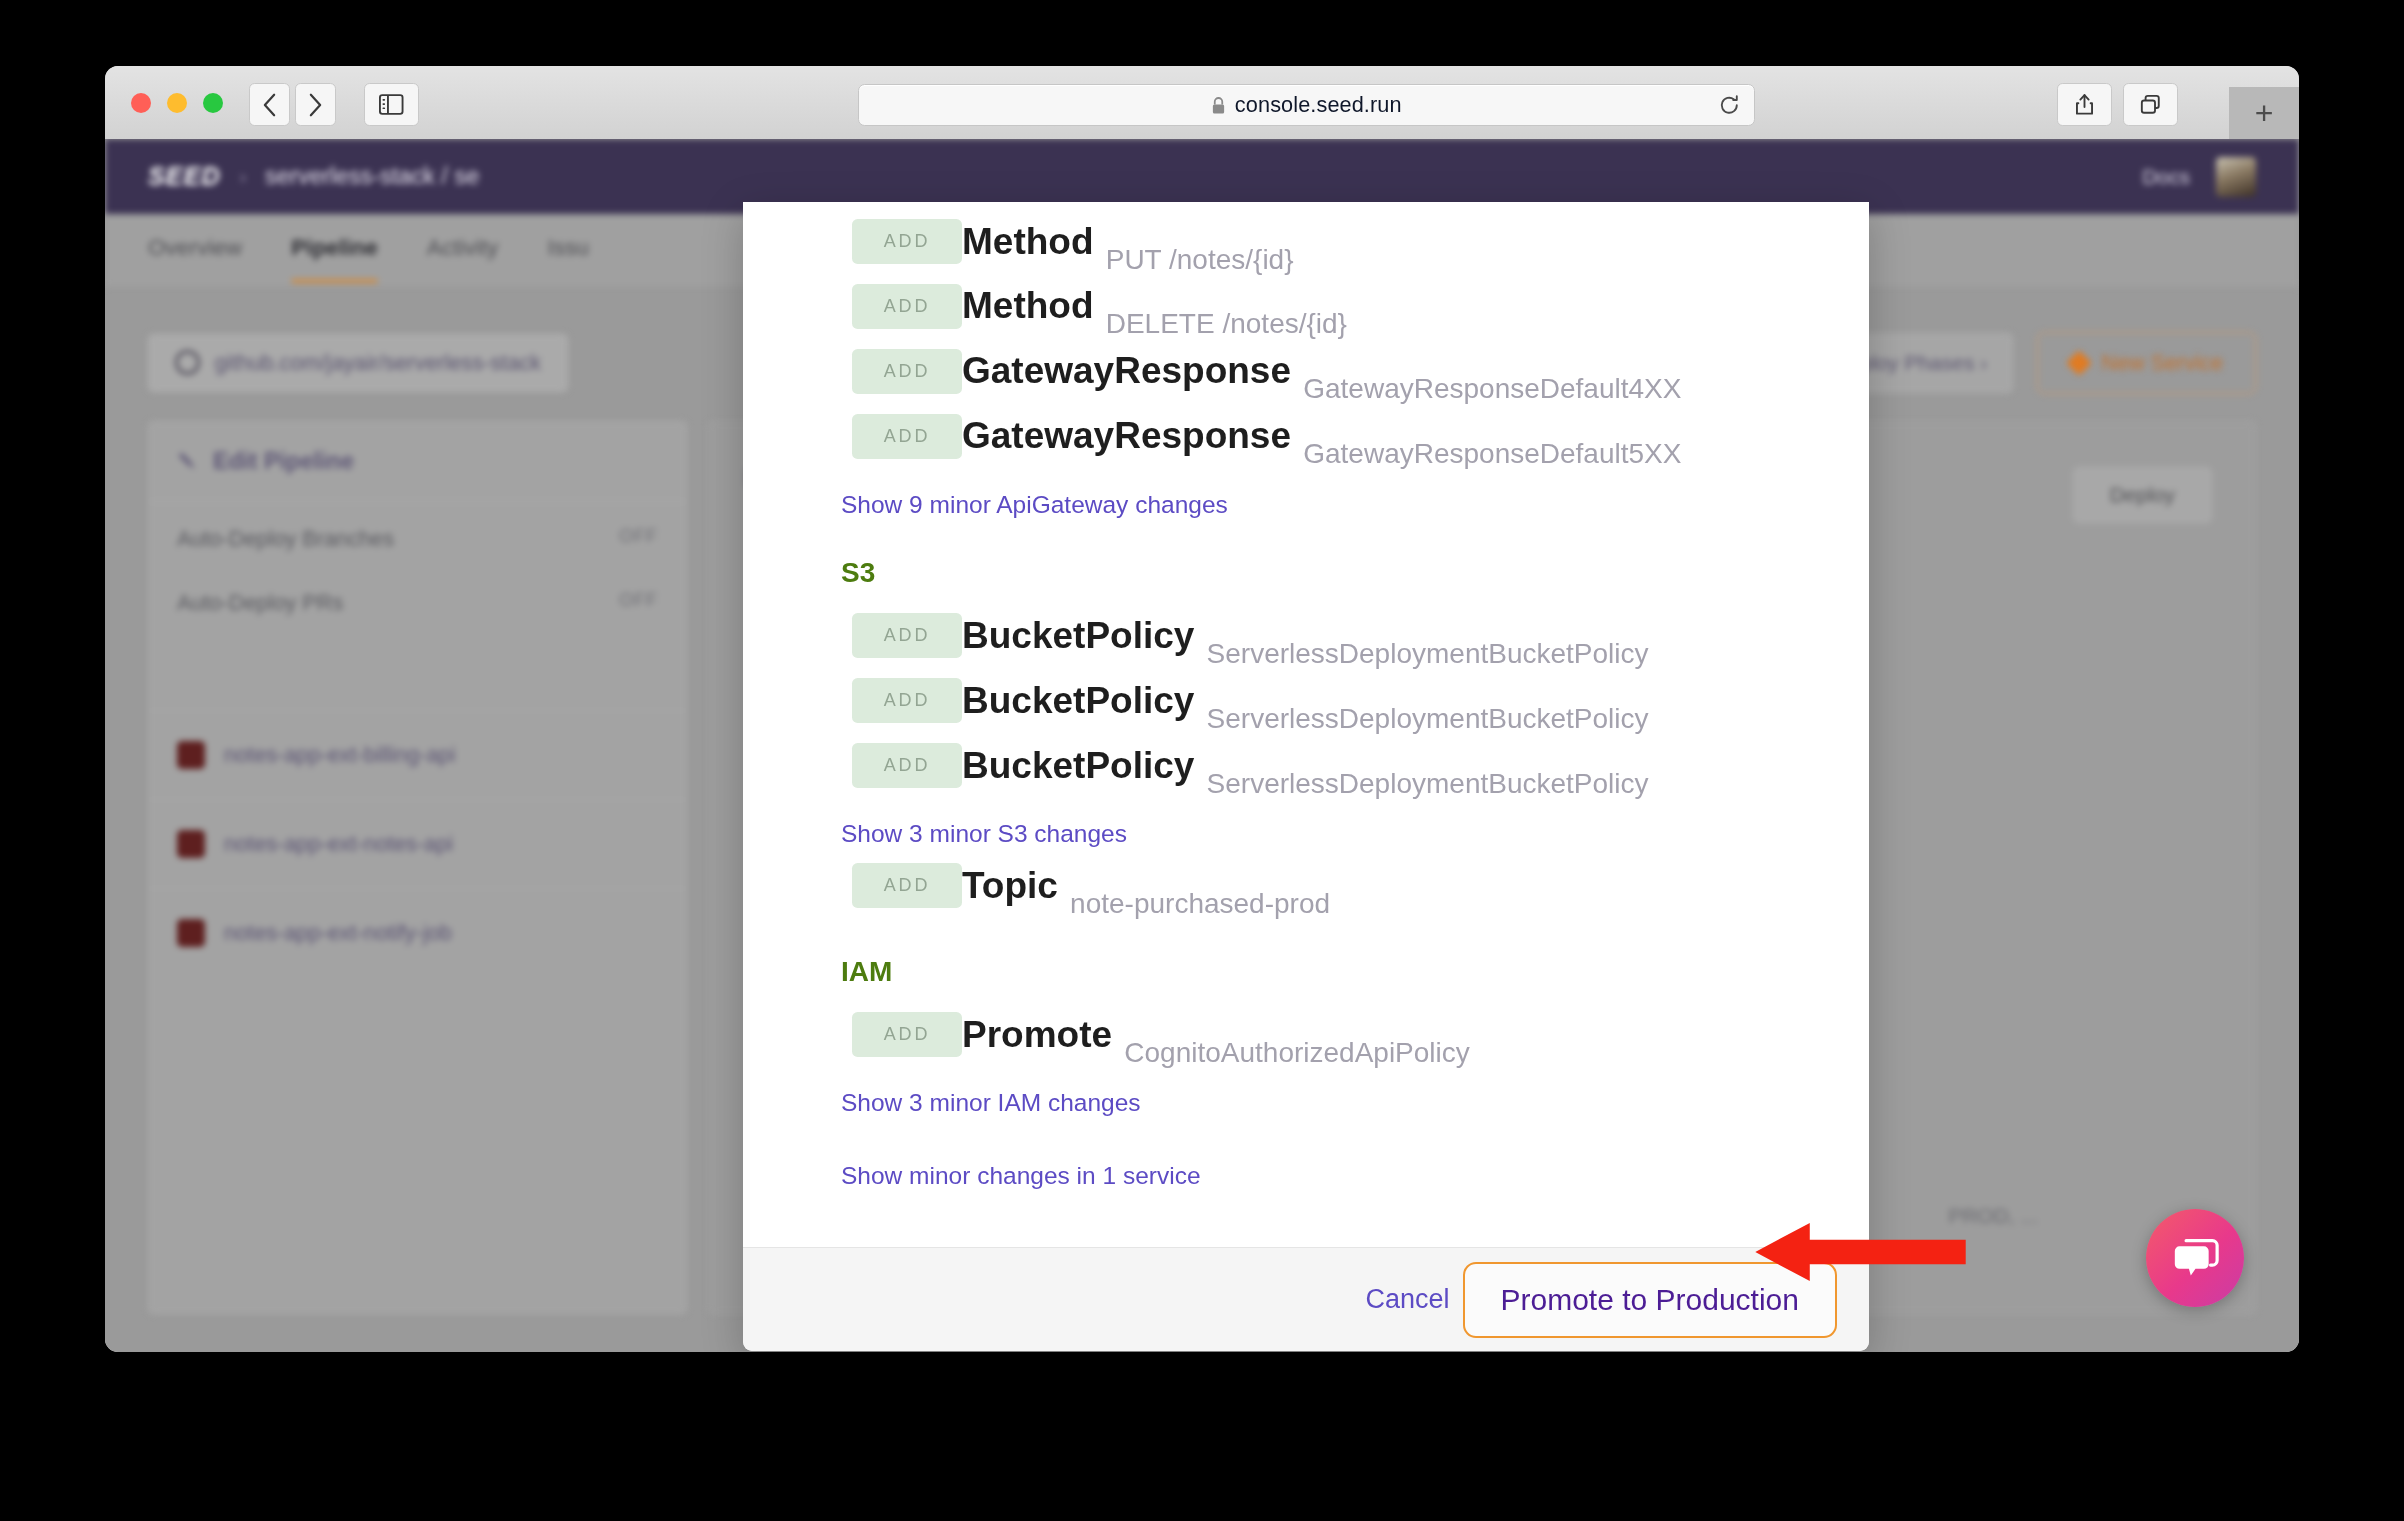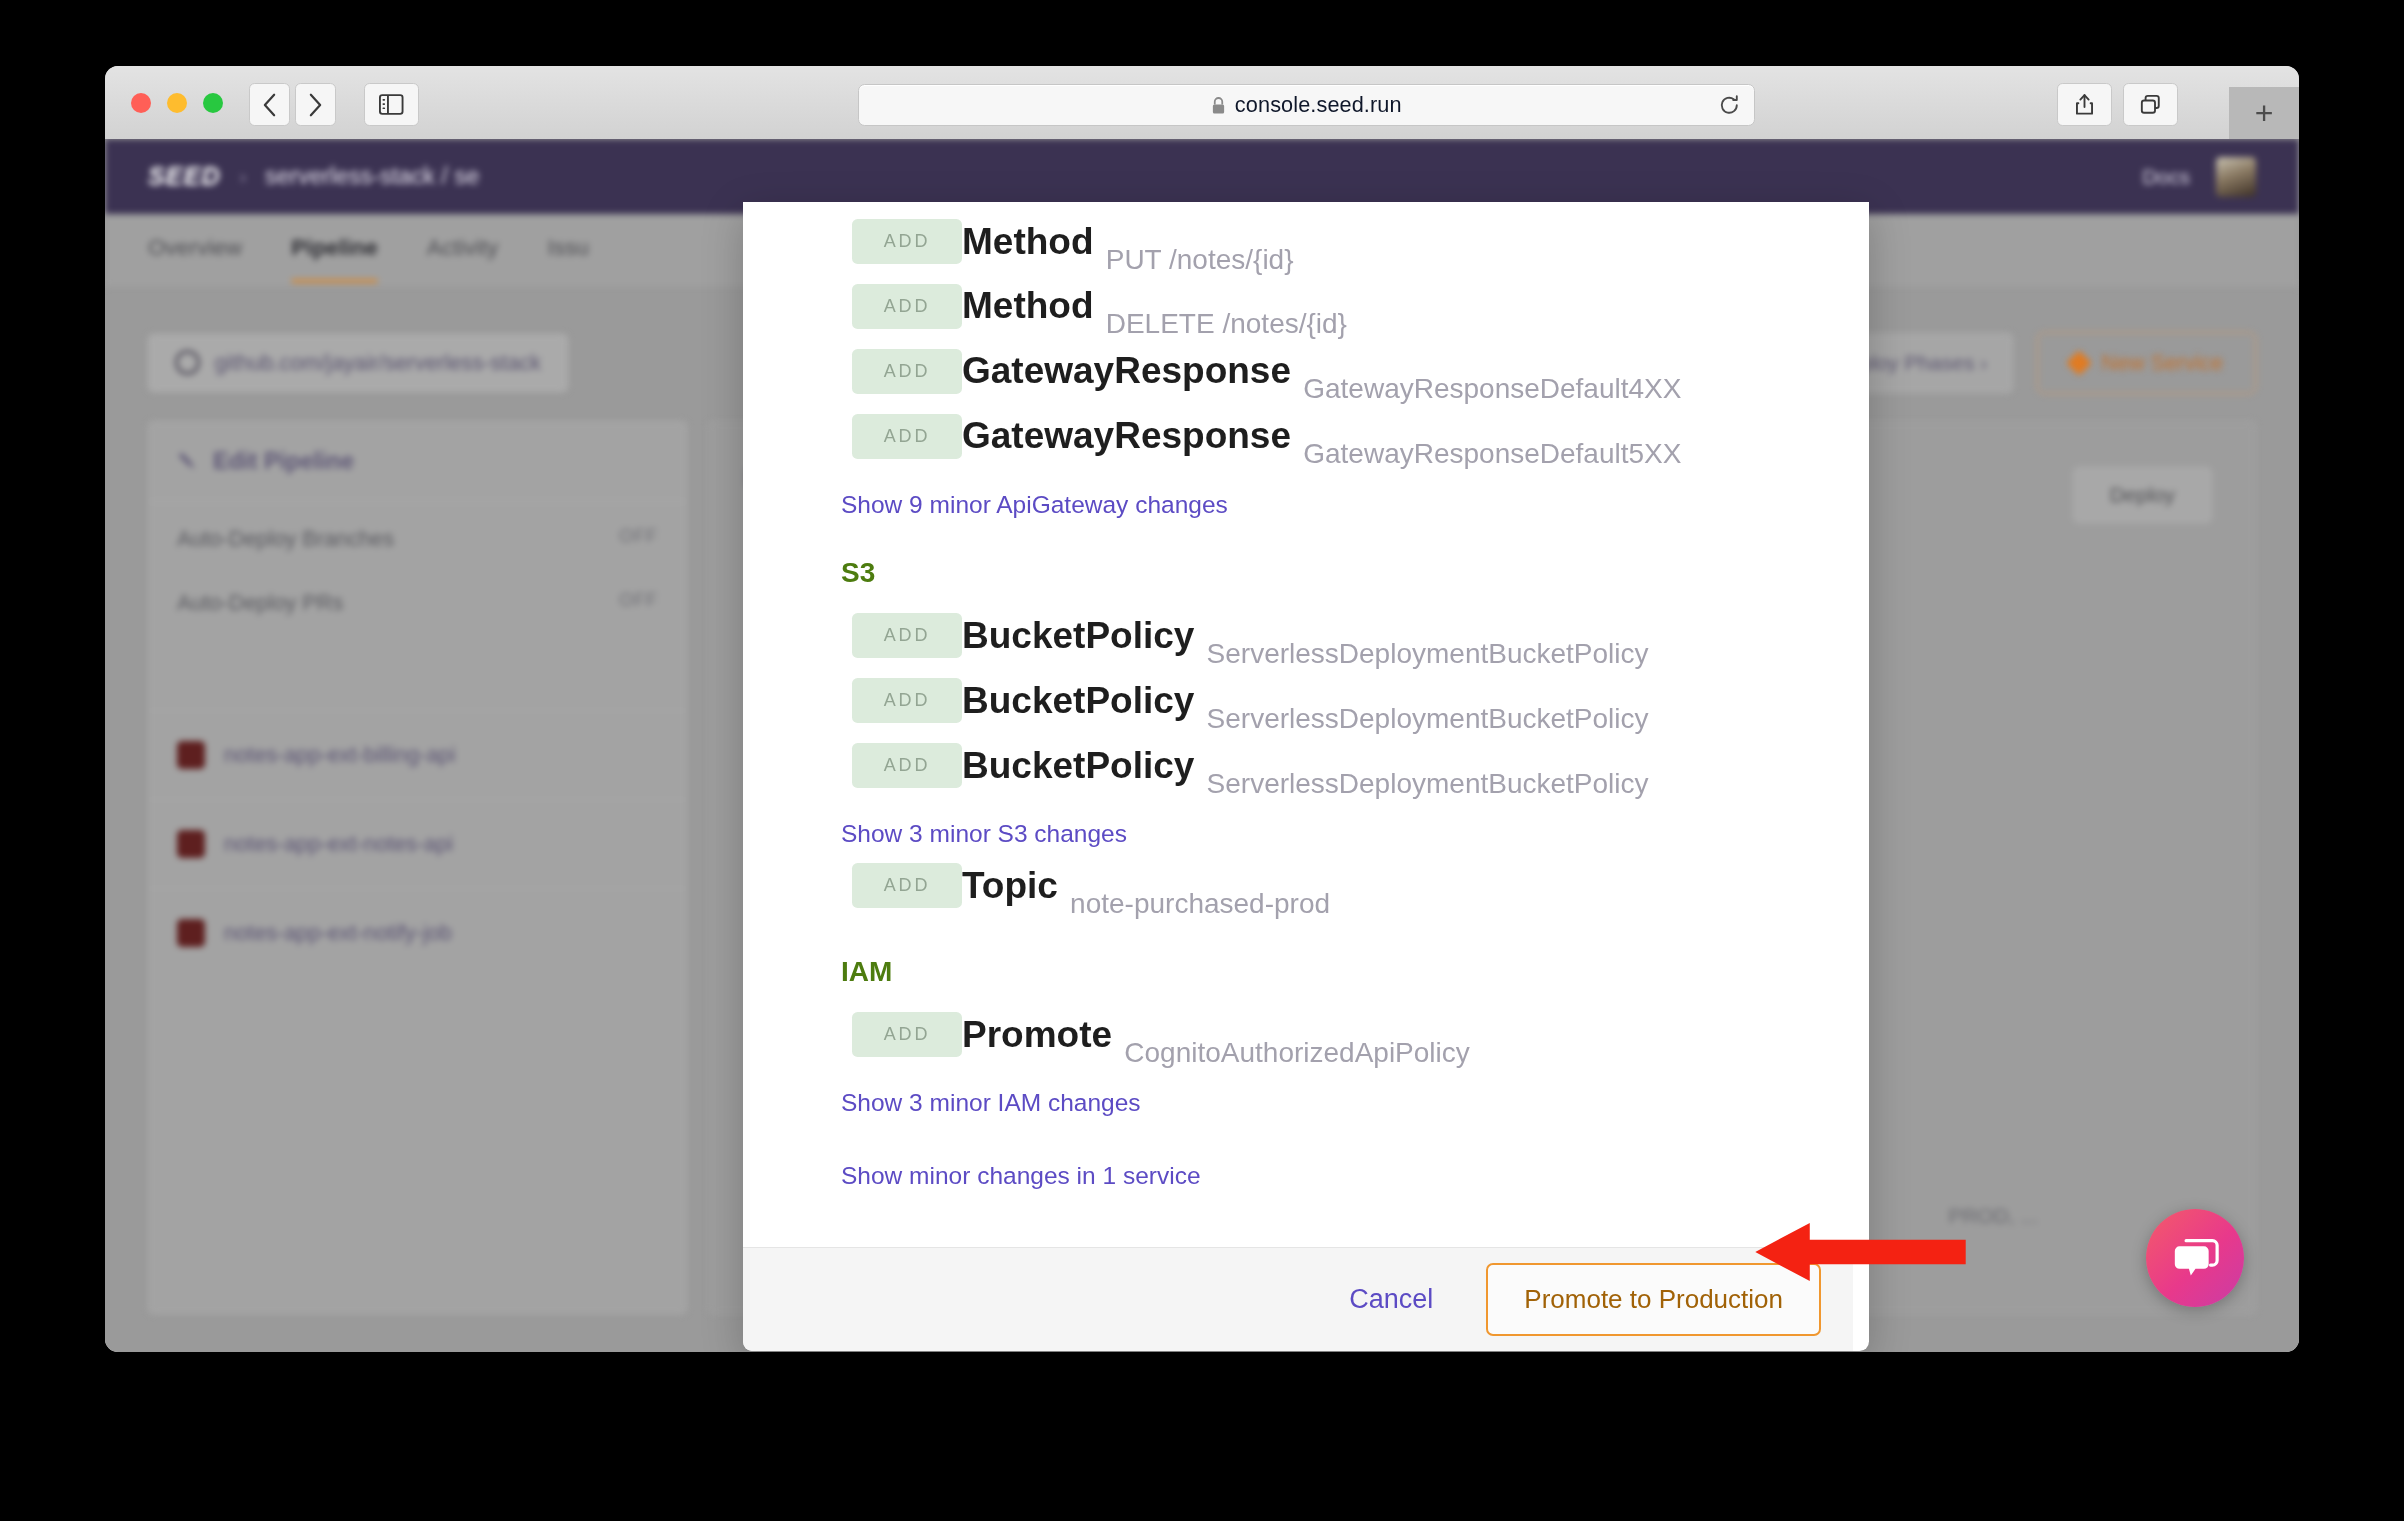--- a/index.html
+++ b/index.html
@@ -445,46 +445,45 @@
 
   .sec-title {
     font-size: 28px;
     font-weight: 700;
     color: #4d7c0f;
     margin: 38px 0 15px 17px;
   }
 
   .modal-footer {
     position: absolute;
-    left: 0; right: 16px; bottom: 0;
+    left: 0; right: 0; bottom: 0;
     height: 104px;
     background: #f5f5f5;
     border-top: 0.9px solid #e5e5e5;
     display: flex;
     align-items: center;
     justify-content: flex-end;
     padding-right: 32px;
     box-sizing: border-box;
-    gap: 40px;
   }
   .cancel-btn {
     font-size: 27px;
     color: #5c4bc4;
     background: none;
     border: none;
     cursor: pointer;
     font-family: inherit;
     padding: 9.4px 13px;
   }
   .promote-btn {
-    font-size: 26px;
-    color: #a16207;
+    font-size: 30px;
+    color: #4c1d95;
     background: #fbfbfb;
     border: 2.8px solid #f0972f;
-    border-radius: 7px;
+    border-radius: 13px;
     padding: 19px 36px;
     cursor: pointer;
     font-family: inherit;
   }
 
   
   .arrow {
     position: absolute;
     left: 1755px;
     top: 1221px;

